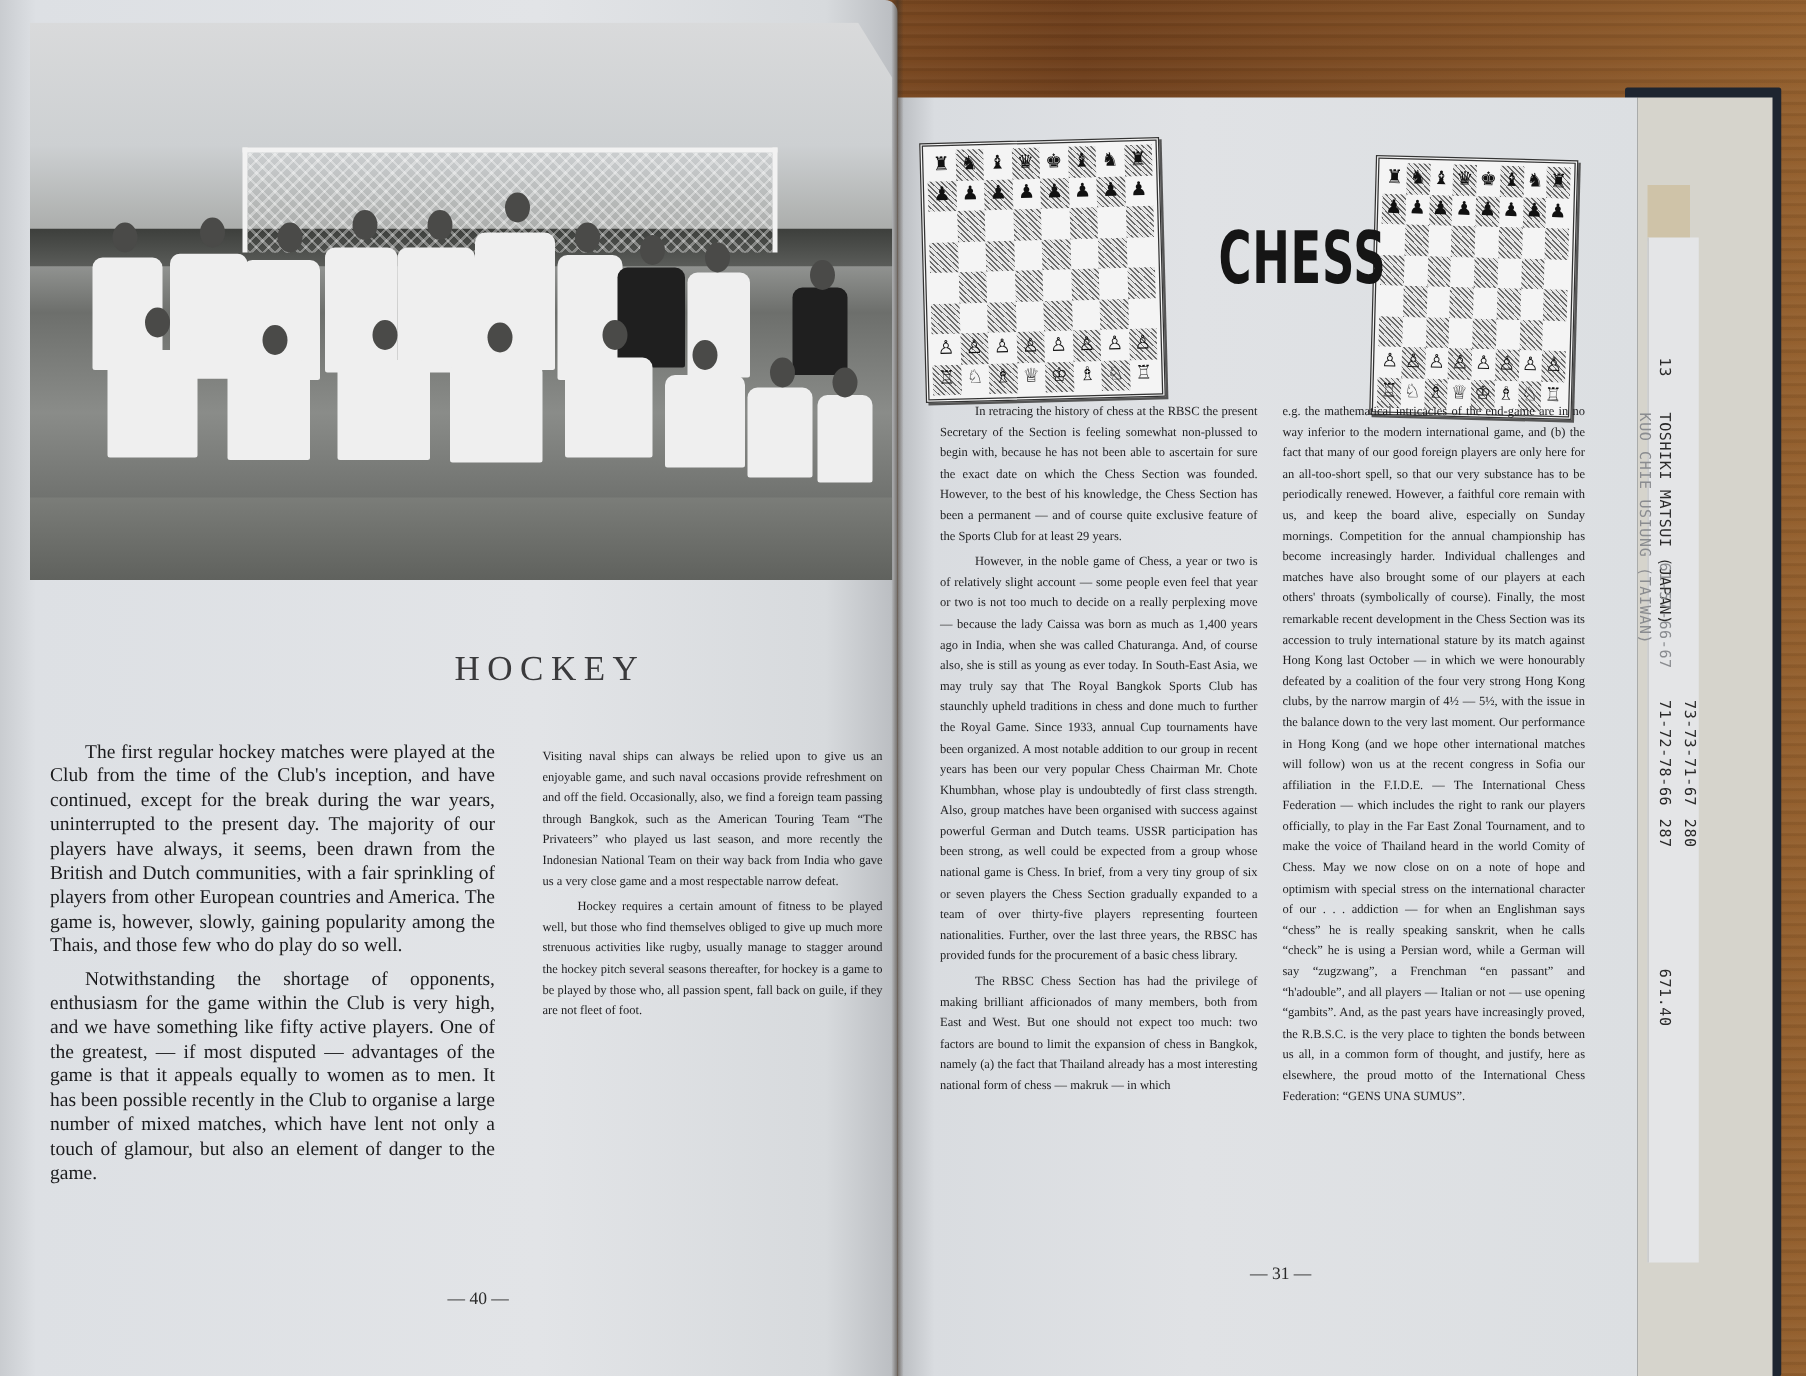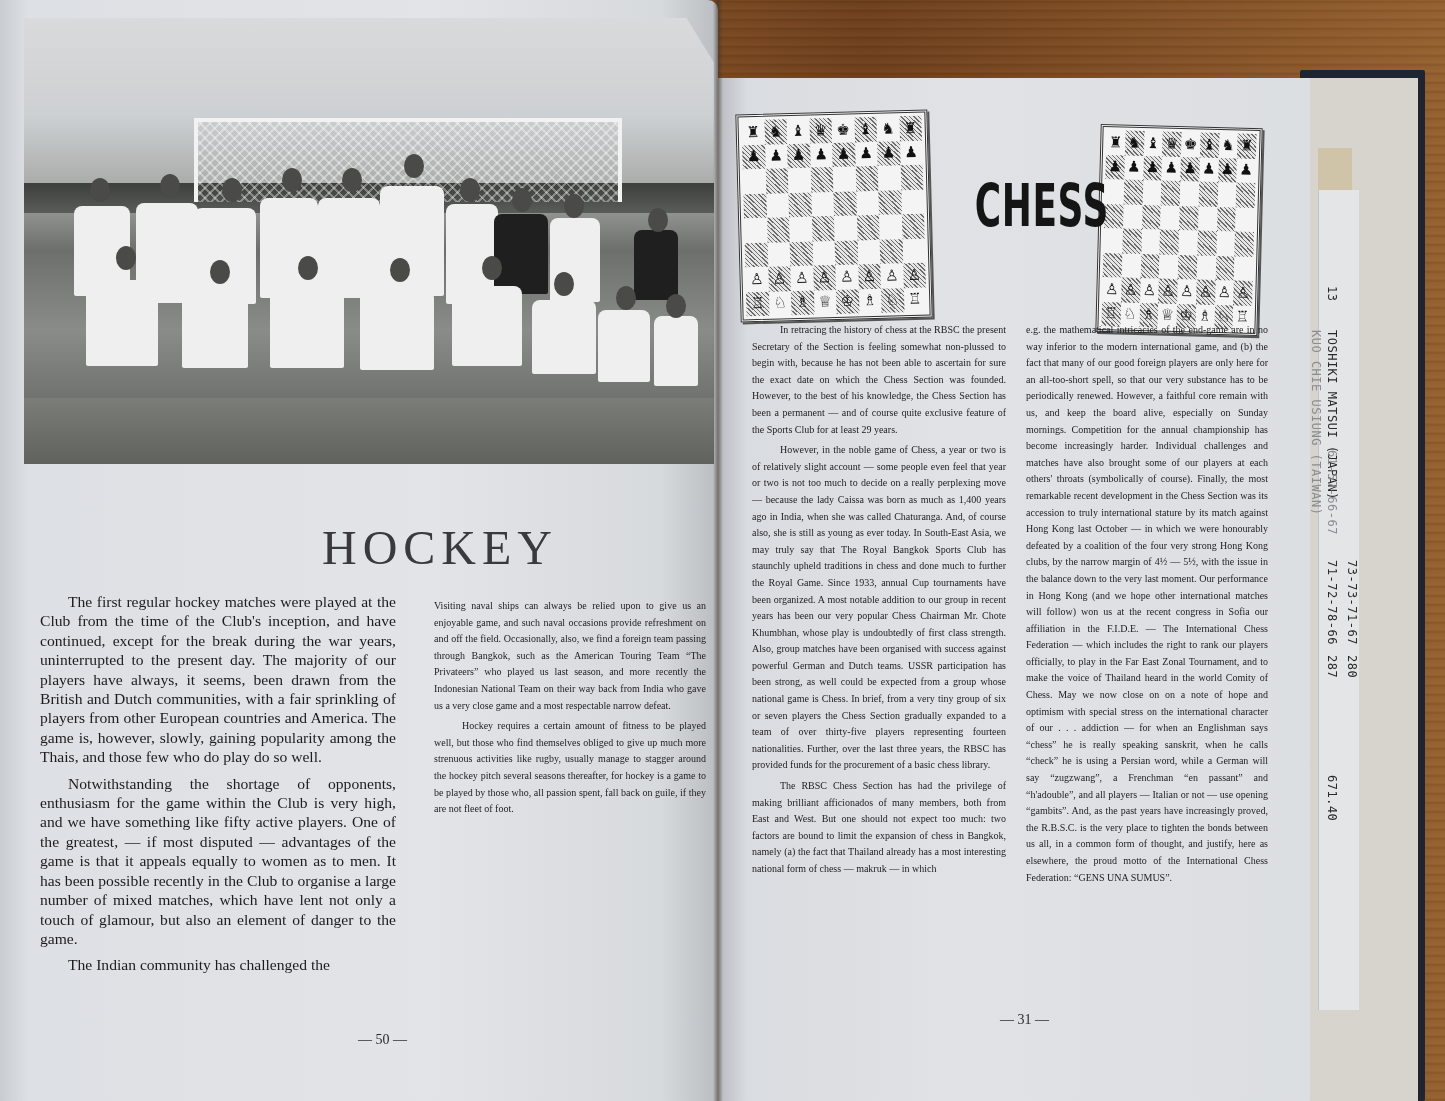--- a/index.html
+++ b/index.html
@@ -70,21 +70,21 @@
     position:absolute; width:20px; height:24px; border-radius:50%;
     background:#4a4a48;
   }
   .player.dark { background:#1f1f1f; }
   .grass {
     position:absolute; left:0; top:380px; width:100%; height:70px;
     background: linear-gradient(180deg,#7b7d79,#5e605c);
   }
   .hockey-title {
     position:absolute; left:320px; top:520px; width:240px; text-align:center;
-    font-size:48px; letter-spacing:6px; color:#3a3a3c;
+    font-size:28px; letter-spacing:6px; color:#3a3a3c;
   }
   .col {
     position:absolute; font-size:15.6px; line-height:19.4px; color:#1c1c1e;
     text-align:justify;
   }
   .col p { margin:0; text-indent:28px; }
   .col p + p { margin-top:7px; }
   .col.small { font-size:10px; line-height:16.6px; }
   .col.small p + p { margin-top:4px;font-family:Liberation Serif, serif; }
   .col.noindent p:first-child { text-indent:0; }
@@ -160,29 +160,28 @@
     <div class="player-head" style="left:642px;top:276px;"></div>
   </div>
 
   <div class="hockey-title">
     <span>HOCKEY</span>
   </div>
 
   <div class="col" style="left:40px;top:592px;width:356px;">
     <p>The first regular hockey matches were played at the Club from the time of the Club's inception, and have continued, except for the break during the war years, uninterrupted to the present day. The majority of our players have always, it seems, been drawn from the British and Dutch communities, with a fair sprinkling of players from other European countries and America. The game is, however, slowly, gaining popularity among the Thais, and those few who do play do so well.</p>
     <p>Notwithstanding the shortage of opponents, enthusiasm for the game within the Club is very high, and we have something like fifty active players. One of the greatest, — if most disputed — advantages of the game is that it appeals equally to women as to men. It has been possible recently in the Club to organise a large number of mixed matches, which have lent not only a touch of glamour, but also an element of danger to the game.</p>
-    <p>The Indian community has challenged the</p>
   </div>
 
   <div class="col small noindent" style="left:434px;top:598px;width:272px;">
     <p>Visiting naval ships can always be relied upon to give us an enjoyable game, and such naval occasions provide refreshment on and off the field. Occasionally, also, we find a foreign team passing through Bangkok, such as the American Touring Team “The Privateers” who played us last season, and more recently the Indonesian National Team on their way back from India who gave us a very close game and a most respectable narrow defeat.</p>
     <p>Hockey requires a certain amount of fitness to be played well, but those who find themselves obliged to give up much more strenuous activities like rugby, usually manage to stagger around the hockey pitch several seasons thereafter, for hockey is a game to be played by those who, all passion spent, fall back on guile, if they are not fleet of foot.</p>
   </div>
 
-  <div class="pagenum" style="left:358px;top:1032px;">— 50 —</div>
+  <div class="pagenum" style="left:358px;top:1032px;">— 40 —</div>
 </div>
 
 <div class="page-right"></div>
 <div class="endpaper"></div>
 <div class="label-stain"></div>
 <div class="label-strip"></div>
 <div class="vtext" style="left:1325px;top:286px;">13</div>
 <div class="vtext" style="left:1325px;top:330px;">TOSHIKI MATSUI (JAPAN)</div>
 <div class="vtext faint" style="left:1325px;top:450px;">61-57-66-67</div>
 <div class="vtext faint" style="left:1309px;top:330px;">KUO CHIE USIUNG (TAIWAN)</div>

